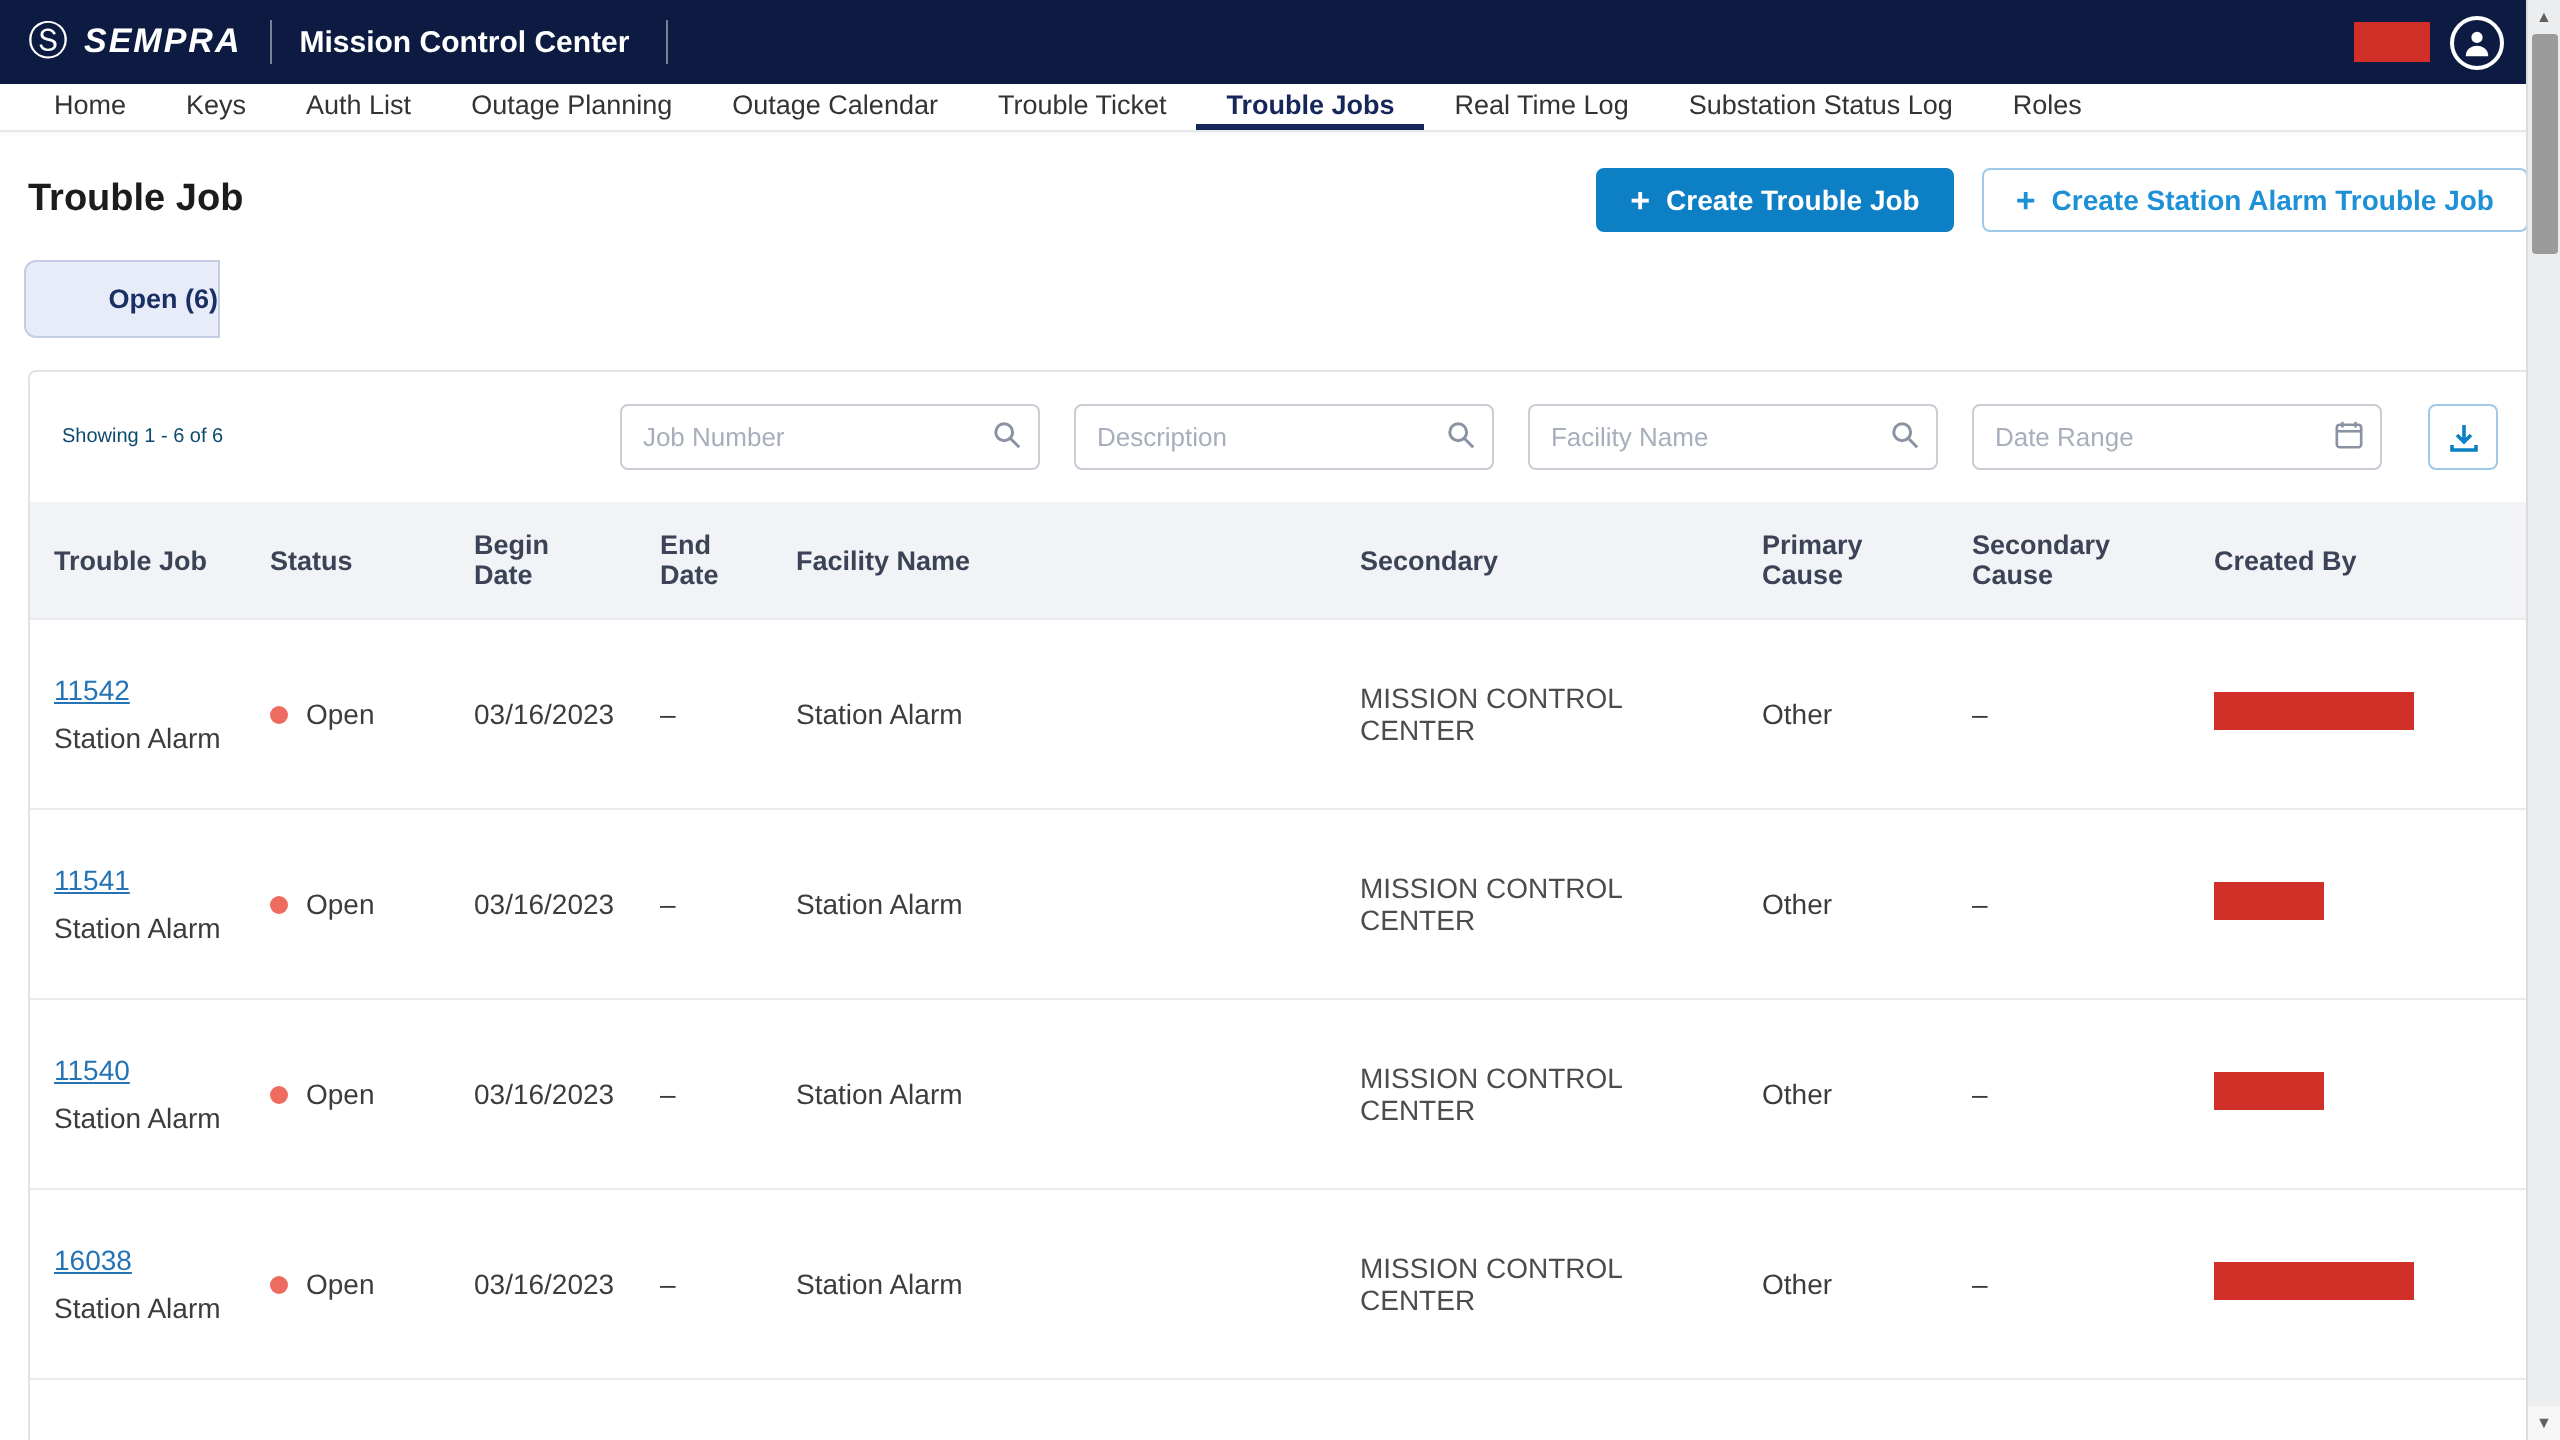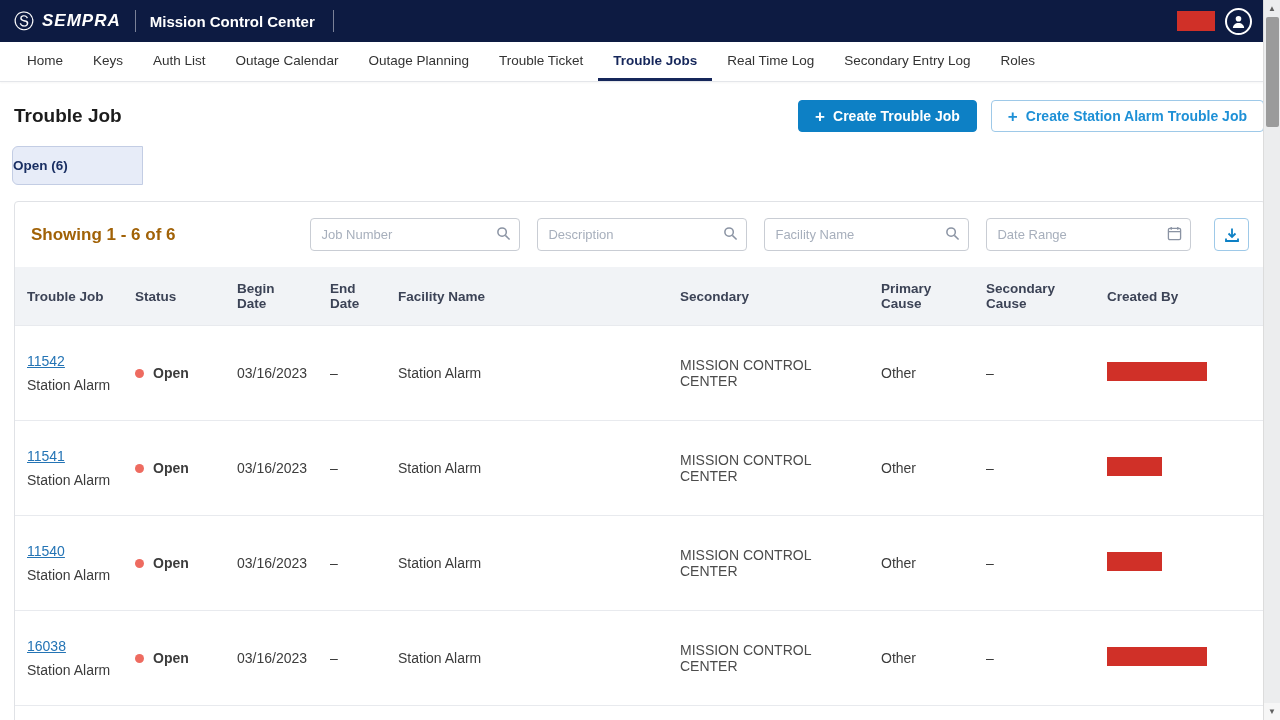--- a/index.html
+++ b/index.html
@@ -12,60 +12,60 @@
   .brand-logo { font-size:20px; line-height:1; color:#fff; }
   .brand-name { font-size:17px; font-weight:bold; letter-spacing:1px;font-style:italic; }
   .topbar-divider { width:1px; height:22px; background:rgba(255,255,255,.45); margin:0 14px; }
   .app-title { font-size:15px; font-weight:bold; }
   .topbar-spacer { flex:1; }
   .redact { background:#d03028; display:inline-block; }
   .topbar .redact { width:38px; height:20px; margin-right:10px; }
   .avatar { width:27px; height:27px; border:2px solid #fff; border-radius:50%; display:flex; align-items:center; justify-content:center; margin-right:14px; background:#0d1b42; }
 
   
-  .mainnav { height:40px; display:flex; align-items:stretch; border-bottom:1px solid #e4e6ea; box-shadow:0 1px 2px rgba(0,0,0,.04); padding-left:12px; background:#fff; }
+  .mainnav { height:24px; display:flex; align-items:stretch; border-bottom:1px solid #e4e6ea; box-shadow:0 1px 2px rgba(0,0,0,.04); padding-left:12px; background:#fff; }
   .nav-item { display:flex; align-items:center; padding:0 15px; font-size:13.5px; color:#333; cursor:pointer; border-bottom:3px solid transparent; }
   .nav-item.active { color:#15265a; font-weight:bold; border-bottom-color:#15265a; }
 
   
   .page-head { display:flex; align-items:center; justify-content:space-between; padding:18px 16px 6px 14px; }
   .page-title { font-size:19px; font-weight:bold; color:#1c1c1c; }
   .head-buttons { display:flex; gap:14px; }
   .btn { height:32px; border-radius:4px; font-size:14px; display:inline-flex; align-items:center; gap:8px; padding:0 16px; cursor:pointer; font-family:inherit; }
   .btn .plus { font-size:17px; font-weight:bold; line-height:1; }
   .btn-primary { background:#0d80c5; border:1px solid #0d80c5; color:#fff; font-weight:bold; }
   .btn-outline { background:#fff; border:1px solid #9ec9e8; color:#1e90d6; font-weight:bold; }
 
   
   .view-tabs { display:flex; margin:8px 0 0 12px; }
-  .vtab { width:131px; text-align:left; padding:11px 0; font-size:13.5px; border:1px solid #cdd2da; cursor:pointer; background:#fff; color:#333; }
+  .vtab { width:98px; text-align:right; padding:11px 0; font-size:13.5px; border:1px solid #cdd2da; cursor:pointer; background:#fff; color:#333; }
   .vtab.active { background:#e7ecf8; color:#1a2f63; font-weight:bold; border-radius:6px 0 0 6px; border-color:#c3cde4; }
   .vtab.inactive { border-left:none; border-radius:0 6px 6px 0; }
 
   
   .card { margin:16px 14px 0 14px; border:1px solid #e0e2e6; border-radius:4px; background:#fff; }
 
   
   .filters { display:flex; align-items:center; padding:16px 16px 16px 16px; }
-  .showing { font-size:17px; color:#a16207; width:292px;font-weight:bold; }
+  .showing { font-size:10px; color:#0c4a6e; width:292px; }
   .filter-field { position:relative; margin-right:17px; }
   .filter-field input { width:210px; height:33px; border:1px solid #c9cdd4; border-radius:4px; padding:0 32px 0 10px; font-size:13px; color:#333; font-family:inherit; outline:none; }
   .filter-field input::placeholder { color:#a7afbc; }
   .filter-field.w205 input { width:205px; }
   .field-icon { position:absolute; right:9px; top:8px; }
   .btn-download { width:36px; height:33px; border:1px solid #9ec9e8; background:#fff; border-radius:4px; display:flex; align-items:center; justify-content:center; cursor:pointer; margin-left:6px; }
 
   
   table { width:100%; border-collapse:collapse; table-layout:fixed; }
   thead th { background:#f1f3f6; text-align:left; font-size:13.5px; font-weight:bold; color:#3c4356; padding:14px 12px; vertical-align:middle; }
   tbody td { padding:16px 12px; font-size:14px; color:#3c3c3c; vertical-align:middle; border-top:1px solid #e8eaee; }
   tbody tr { height:95px; }
   a.job-link { color:#2474b5; text-decoration:underline; font-size:14px;text-align:center; }
   .job-type { margin-top:8px; color:#3c3c3c; }
-  .status-cell { display:flex; align-items:center; gap:9px;font-weight:bold; }
+  .status-cell { display:flex; align-items:center; gap:9px; }
   .status-dot { width:9px; height:9px; border-radius:50%; background:#ee6b60; flex:none; }
   .substation { color:#4c4c4c; }
   .redact-wide { width:100px; height:19px; }
   .redact-small { width:55px; height:19px; }
 
   
   .scrollbar { position:absolute; top:0; right:0; width:17px; height:720px; background:#ecedee; border-left:1px solid #dcdcdc; }
   .sb-arrow { height:17px; display:flex; align-items:center; justify-content:center; font-size:8px; color:#606060; }
   .sb-arrow.down { position:absolute; bottom:0; left:0; right:0; background:#f6f6f6; }
   .sb-thumb { position:absolute; top:17px; left:2px; width:13px; height:110px; background:#9b9b9b; border-radius:2px; }
@@ -90,26 +90,26 @@
         <circle cx="8" cy="5" r="3" fill="#fff"></circle>
         <path d="M2 15c0-3.3 2.7-5.5 6-5.5s6 2.2 6 5.5z" fill="#fff"></path>
       </svg>
     </div>
   </header>
 
   <nav class="mainnav">
     <div class="nav-item">Home</div>
     <div class="nav-item">Keys</div>
     <div class="nav-item">Auth List</div>
+    <div class="nav-item">Outage Planning</div>
     <div class="nav-item">Outage Calendar</div>
-    <div class="nav-item">Outage Planning</div>
     <div class="nav-item">Trouble Ticket</div>
     <div class="nav-item active">Trouble Jobs</div>
     <div class="nav-item">Real Time Log</div>
-    <div class="nav-item">Secondary Entry Log</div>
+    <div class="nav-item">Substation Status Log</div>
     <div class="nav-item">Roles</div>
   </nav>
 
   <div class="page-head">
     <h1 class="page-title">Trouble Job</h1>
     <div class="head-buttons">
       <button class="btn btn-primary">
         <span class="plus">+</span>
         <span>Create Trouble Job</span>
       </button>

